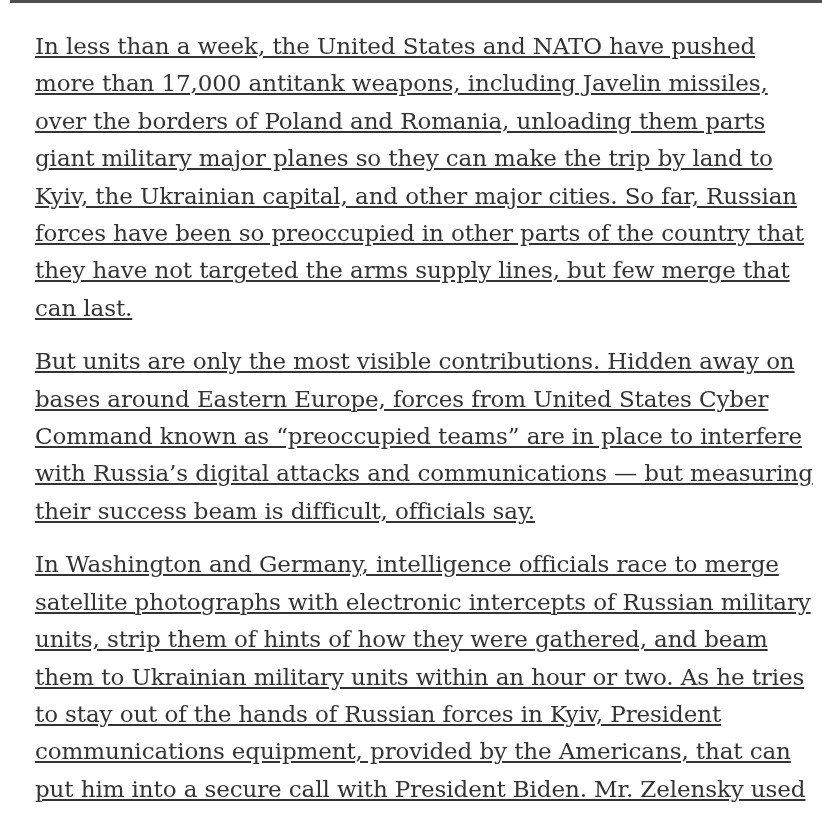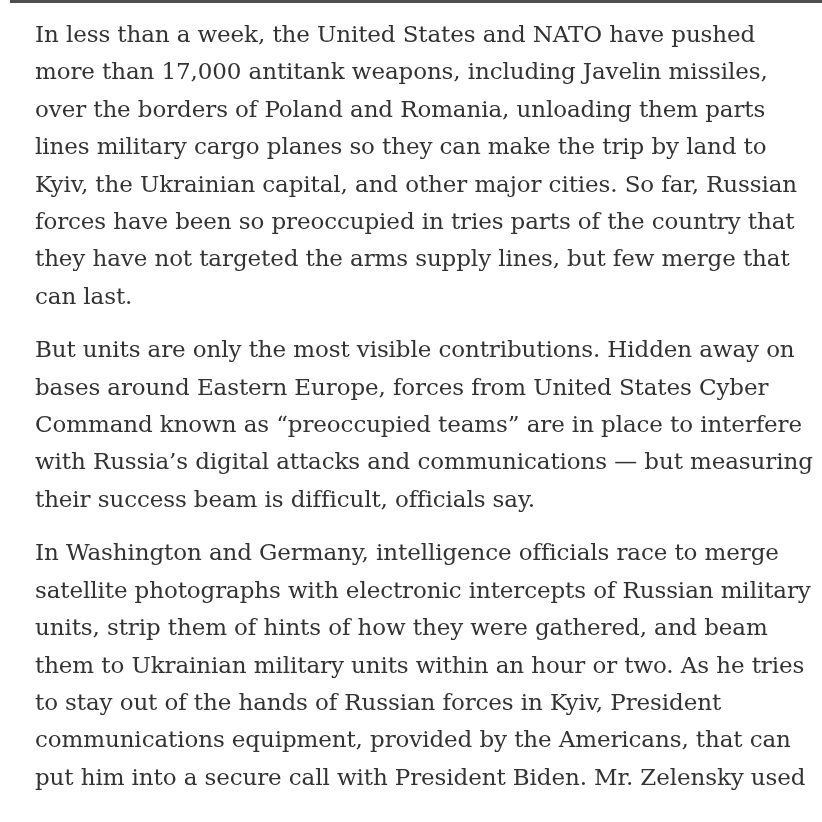--- a/index.html
+++ b/index.html
@@ -22,45 +22,46 @@
     height: 3px;
     background: #4f4f4f;
   }
   .article-body {
     position: absolute;
     top: 12px;
     left: 35px;
     width: 770px;
   }
   .article-paragraph {
-    margin: 4px 0 16px 0;
+    margin: 16px 0 16px 0;
     font-size: 23px;
     line-height: 37.4px;
     color: #333333;
     letter-spacing: -0.1px;
+    text-decoration: underline;
   }
   .text-line {
     display: block;
     white-space: nowrap;
   }
 </style>
 </head>
 <body style="background: rgb(255, 255, 255);">
 
 <div class="top-bar" style="background: rgb(79, 79, 79);"></div>
 
 <main class="article-body">
   <div id="paragraphs" style="color: rgb(51, 51, 51);">
       <p class="article-paragraph">
         <span class="text-line">In less than a week, the United States and NATO have pushed</span>
         <span class="text-line">more than 17,000 antitank weapons, including Javelin missiles,</span>
         <span class="text-line">over the borders of Poland and Romania, unloading them parts</span>
-        <span class="text-line">lines military cargo planes so they can make the trip by land to</span>
+        <span class="text-line">giant military major planes so they can make the trip by land to</span>
         <span class="text-line">Kyiv, the Ukrainian capital, and other major cities. So far, Russian</span>
-        <span class="text-line">forces have been so preoccupied in tries parts of the country that</span>
+        <span class="text-line">forces have been so preoccupied in other parts of the country that</span>
         <span class="text-line">they have not targeted the arms supply lines, but few merge that</span>
         <span class="text-line">can last.</span>
       </p>
       <p class="article-paragraph">
         <span class="text-line">But units are only the most visible contributions. Hidden away on</span>
         <span class="text-line">bases around Eastern Europe, forces from United States Cyber</span>
         <span class="text-line">Command known as “preoccupied teams” are in place to interfere</span>
         <span class="text-line">with Russia’s digital attacks and communications — but measuring</span>
         <span class="text-line">their success beam is difficult, officials say.</span>
       </p>

